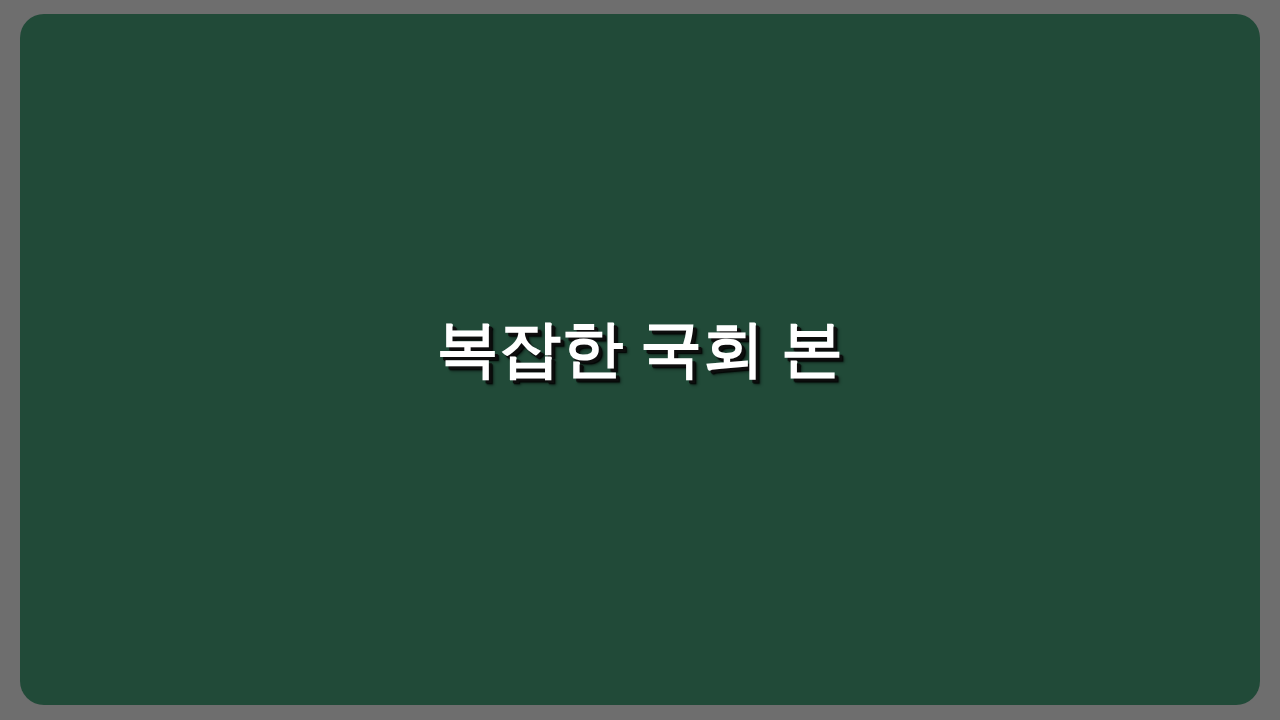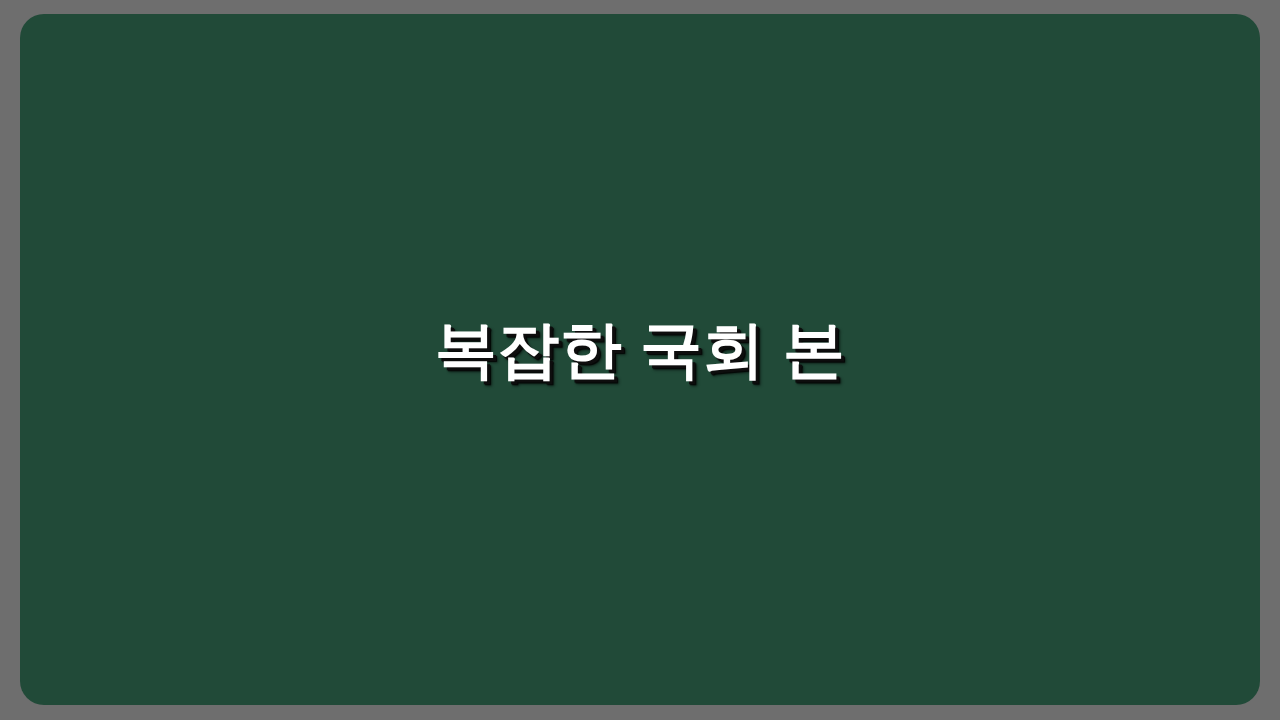--- a/index.html
+++ b/index.html
@@ -47,21 +47,21 @@
     text-align: center;
     padding: 0 60px;
     box-sizing: border-box;
     
     transform: translateY(-10px);
   }
 
   .headline-line {
     display: block;
     color: #ffffff;
-    font-family: Liberation Sans, sans-serif;
+    font-family: Liberation Serif, serif;
     font-size: 62px;
     font-weight: 700;
     line-height: 93px;
     letter-spacing: 0.5px;
     white-space: nowrap;
     
     text-shadow:
        3px 3px 0   #0d0d0d,
        4px 4px 1px rgba(0, 0, 0, 0.85),
        5px 5px 3px rgba(0, 0, 0, 0.45);

